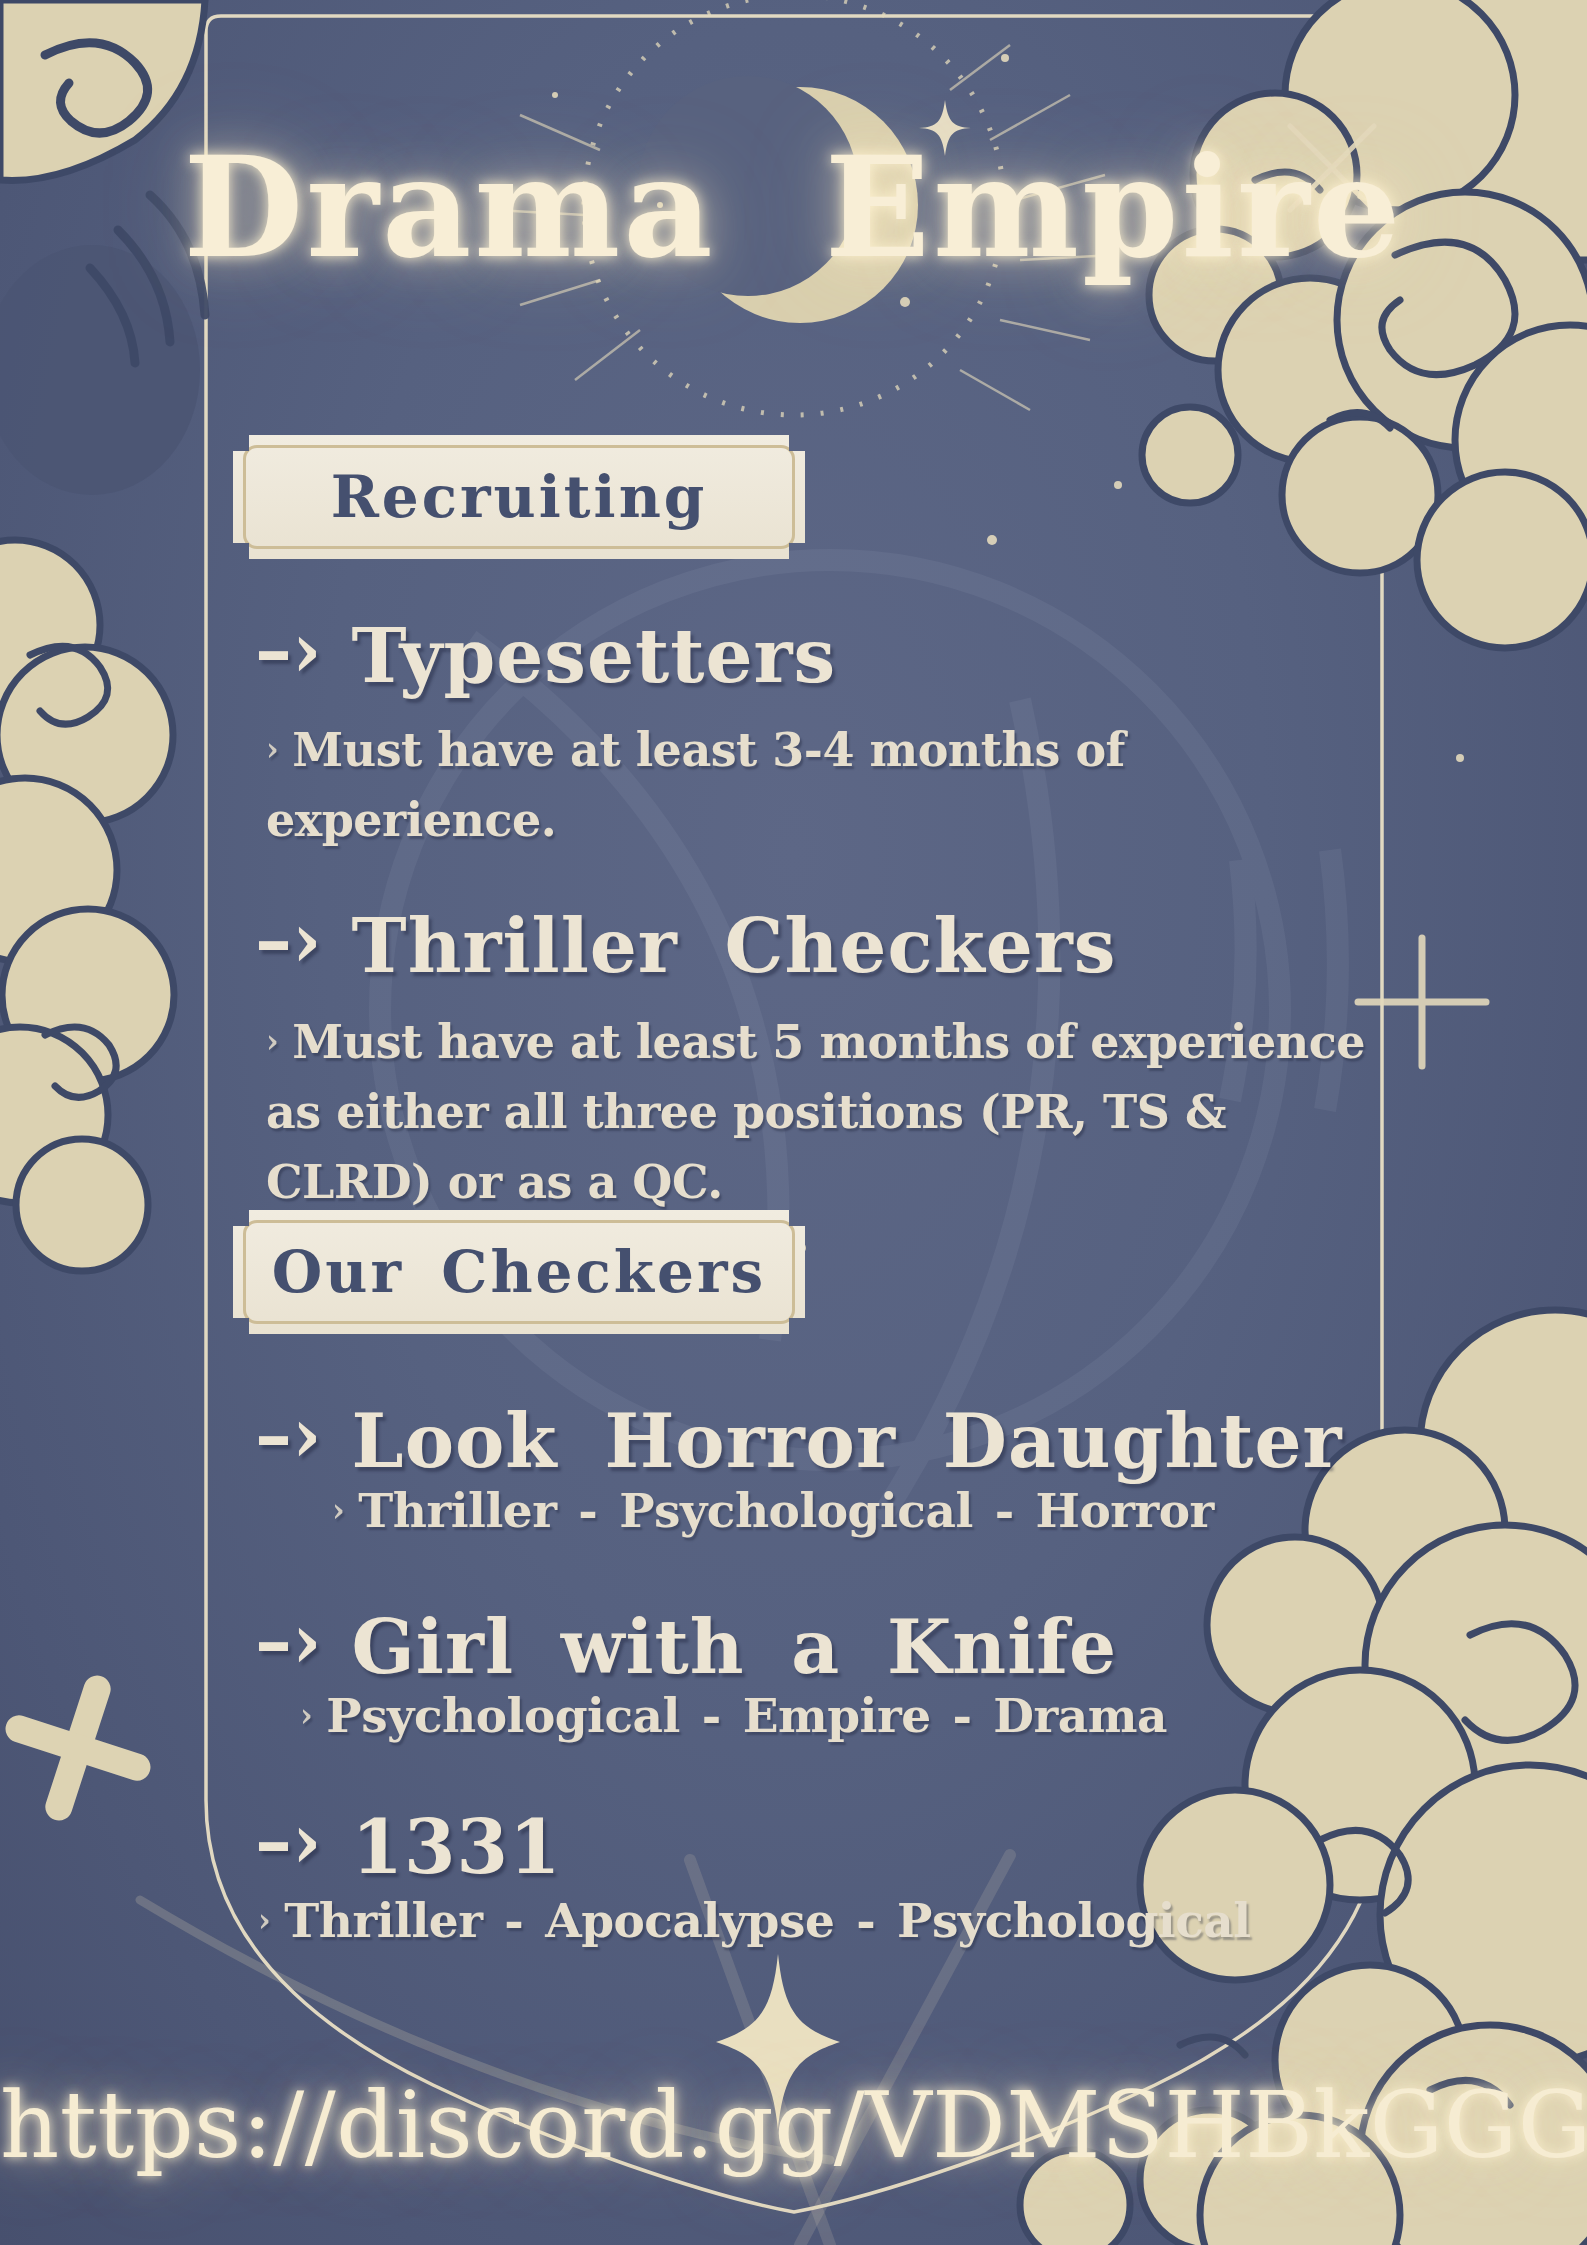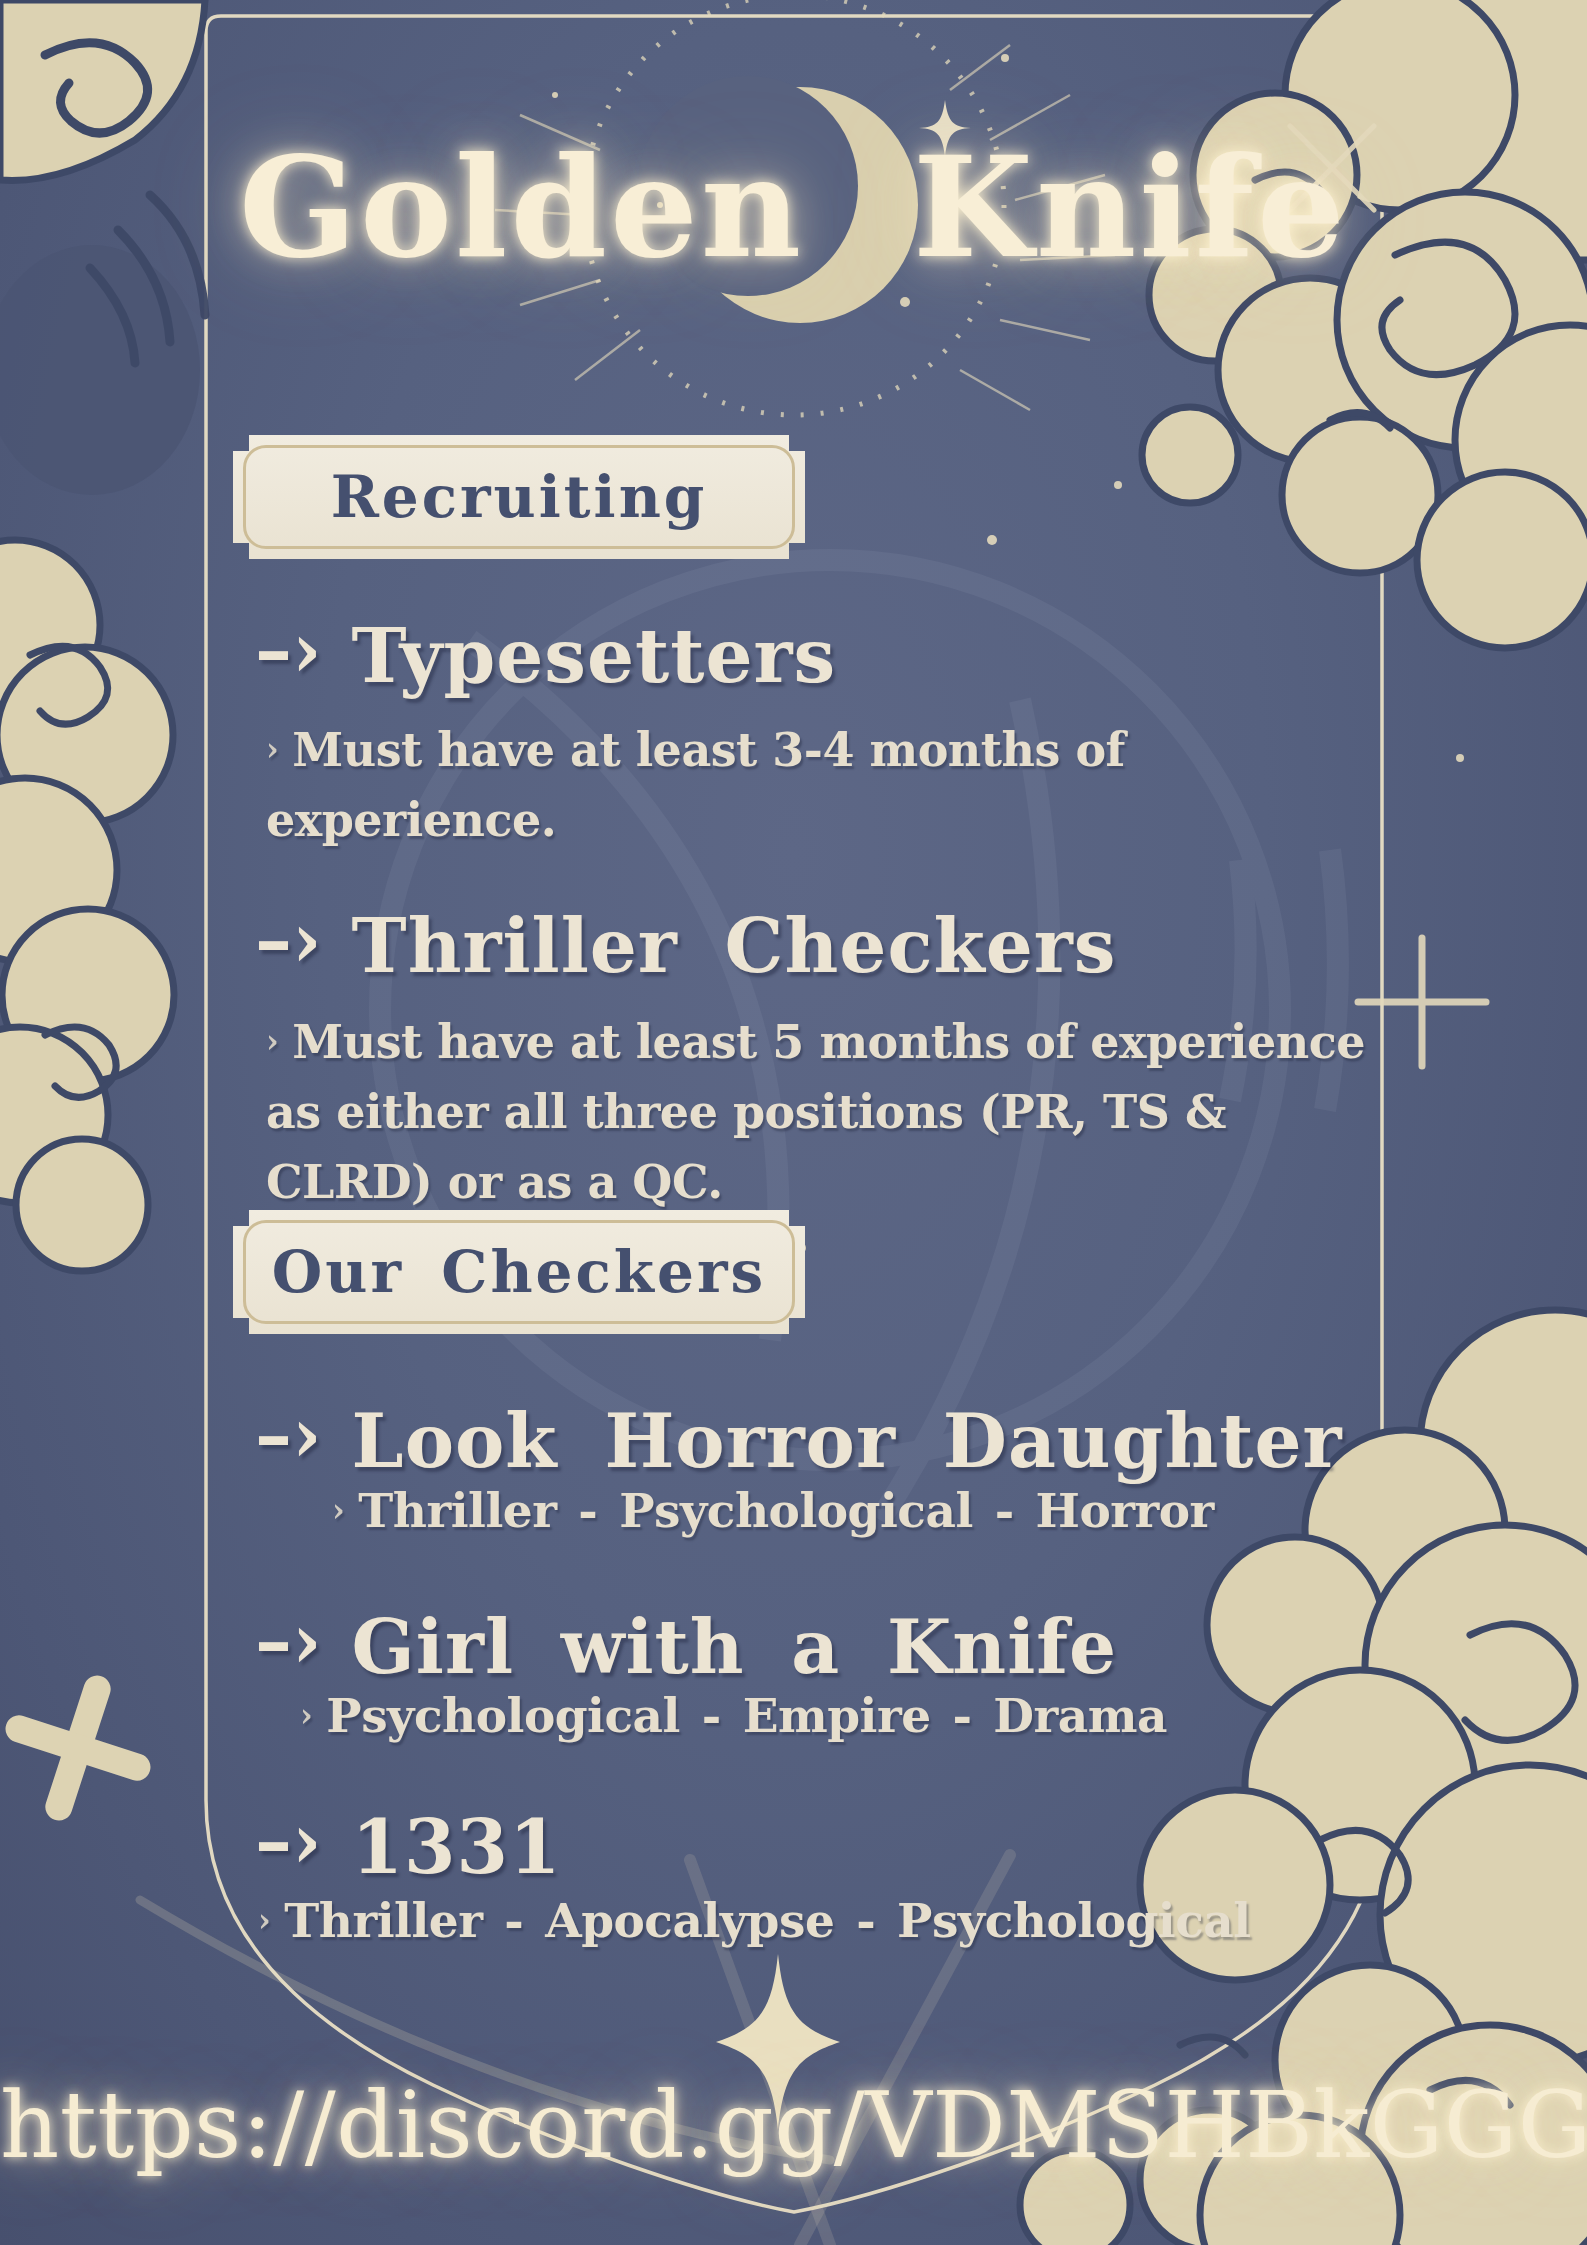--- a/index.html
+++ b/index.html
@@ -15,21 +15,21 @@
     color:#f8eed6;
     text-shadow:0 0 14px rgba(255,243,210,.95),0 0 42px rgba(255,238,198,.55),0 0 90px rgba(255,238,198,.35);
   }
   .badge{
     position:absolute;left:233px;width:572px;height:124px;
     background:linear-gradient(180deg,#f1ece0,#e9e2d1);
     clip-path:polygon(0 16px,16px 16px,16px 0,calc(100% - 16px) 0,calc(100% - 16px) 16px,100% 16px,100% calc(100% - 16px),calc(100% - 16px) calc(100% - 16px),calc(100% - 16px) 100%,16px 100%,16px calc(100% - 16px),0 calc(100% - 16px));
     filter:drop-shadow(0 3px 4px rgba(30,37,64,.55));
   }
   .badge-inner{
-    position:absolute;inset:10px;border:3px solid #cdbd97;border-radius:23px;
+    position:absolute;inset:10px;border:3px solid #cdbd97;border-radius:14px;
     display:flex;align-items:center;justify-content:center;
   }
   .badge-text{
     font-size:58px;font-weight:bold;color:#45506f;letter-spacing:3px;word-spacing:14px;
   }
   .heading-row{
     position:absolute;left:255px;white-space:nowrap;
     font-size:74px;font-weight:bold;color:#ece4d3;letter-spacing:1px;word-spacing:20px;
     text-shadow:3px 4px 3px rgba(25,31,55,.40);
     margin-top:12px;
@@ -187,21 +187,21 @@
     <g stroke="#e3d9bc" stroke-width="7" stroke-linecap="round" opacity="0.9">
       <line x1="1422" y1="938" x2="1422" y2="1066"></line>
       <line x1="1358" y1="1002" x2="1486" y2="1002"></line>
     </g>
     <g stroke="#ddd3b3" stroke-width="27" stroke-linecap="round" transform="rotate(18 78 1748)">
       <line x1="78" y1="1686" x2="78" y2="1810"></line>
       <line x1="16" y1="1748" x2="140" y2="1748"></line>
     </g>
   </svg>
 
-  <h1 class="title">Golden Knife</h1>
+  <h1 class="title">Drama Empire</h1>
 
   <div class="badge" style="top:435px">
     <div class="badge-inner">
       <span class="badge-text">Recruiting</span>
     </div>
   </div>
 
   <div class="heading-row" style="top:601px">
     <span class="arrow">–›</span><span>Typesetters</span>
   </div>

